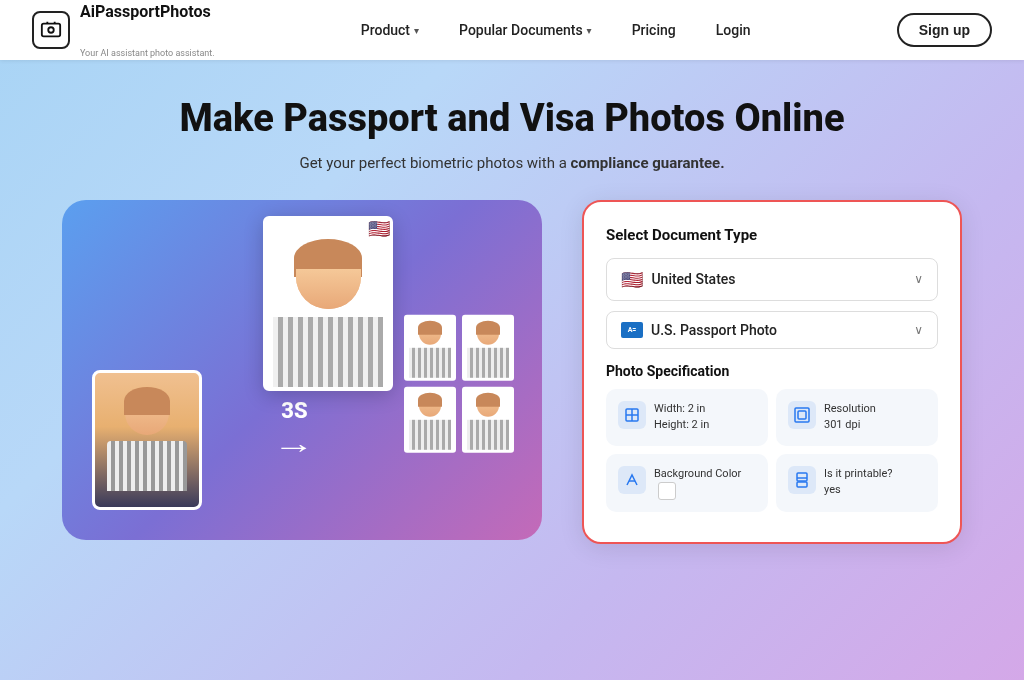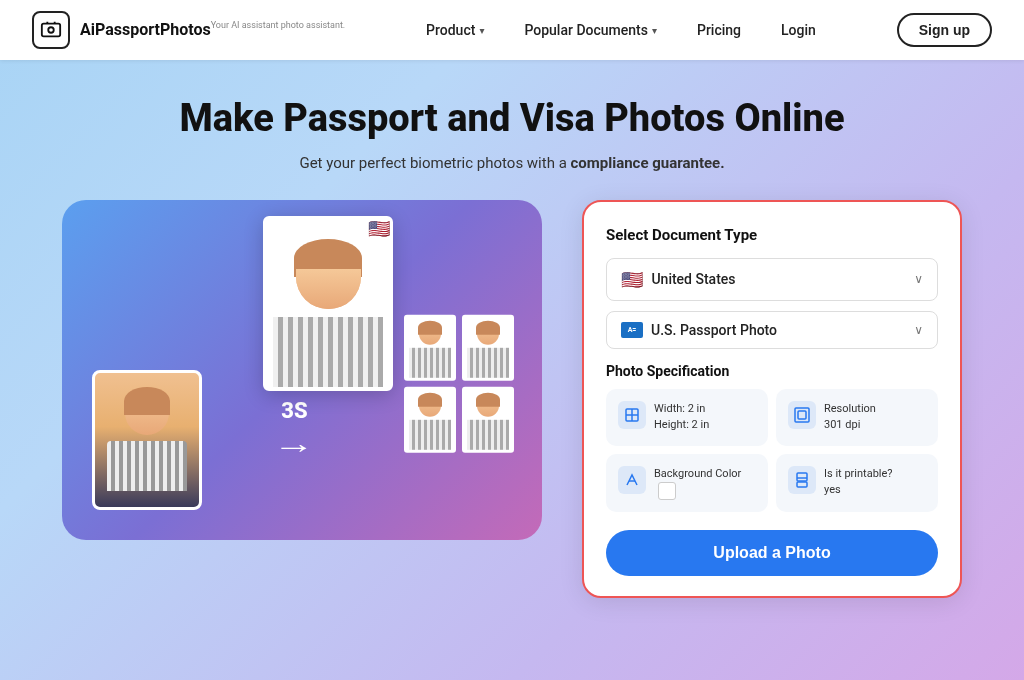--- a/index.html
+++ b/index.html
@@ -36,21 +36,22 @@
       border-radius: 8px;
       display: flex;
       align-items: center;
       justify-content: center;
     }
     .logo-icon svg {
       width: 22px; height: 22px;
     }
     .logo-text-area {
       display: flex;
-      flex-direction: row;
+      flex-direction: column;
+      gap: 26px;
     }
     .logo-title {
       font-size: 16px;
       font-weight: 700;
       color: #111;
       line-height: 1.2;
     }
     .logo-subtitle {
       font-size: 9px;
       color: #888;
@@ -603,17 +604,16 @@
             </svg>
           </div>
           <div class="spec-text">
             <div>Is it printable?</div>
             <div>yes</div>
           </div>
         </div>
       </div>
 
       
-      <button class="btn-upload">Upload a Photo</button>
     </div>
 
   </div>
 </div>
 
 </body></html>

